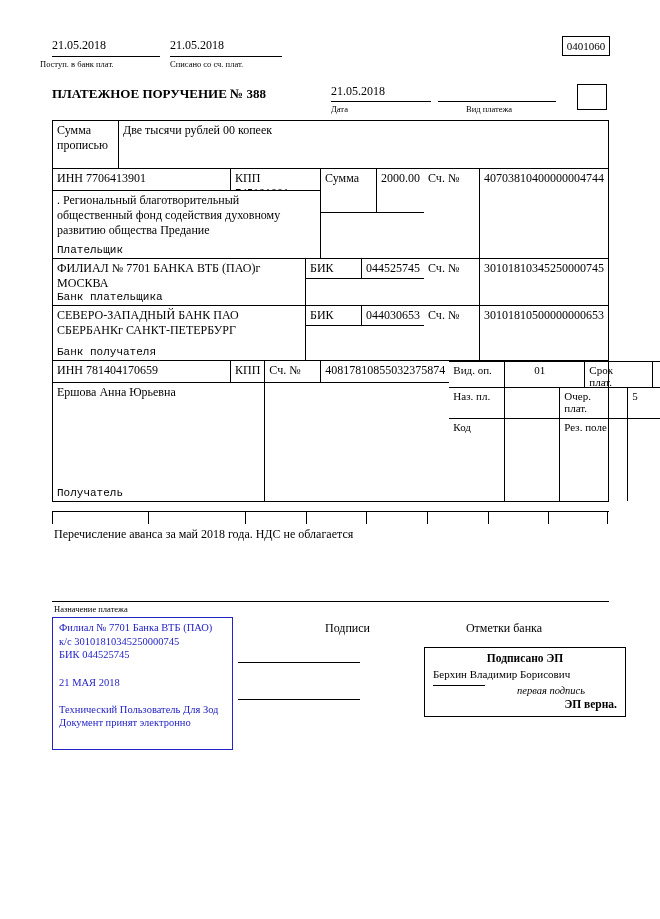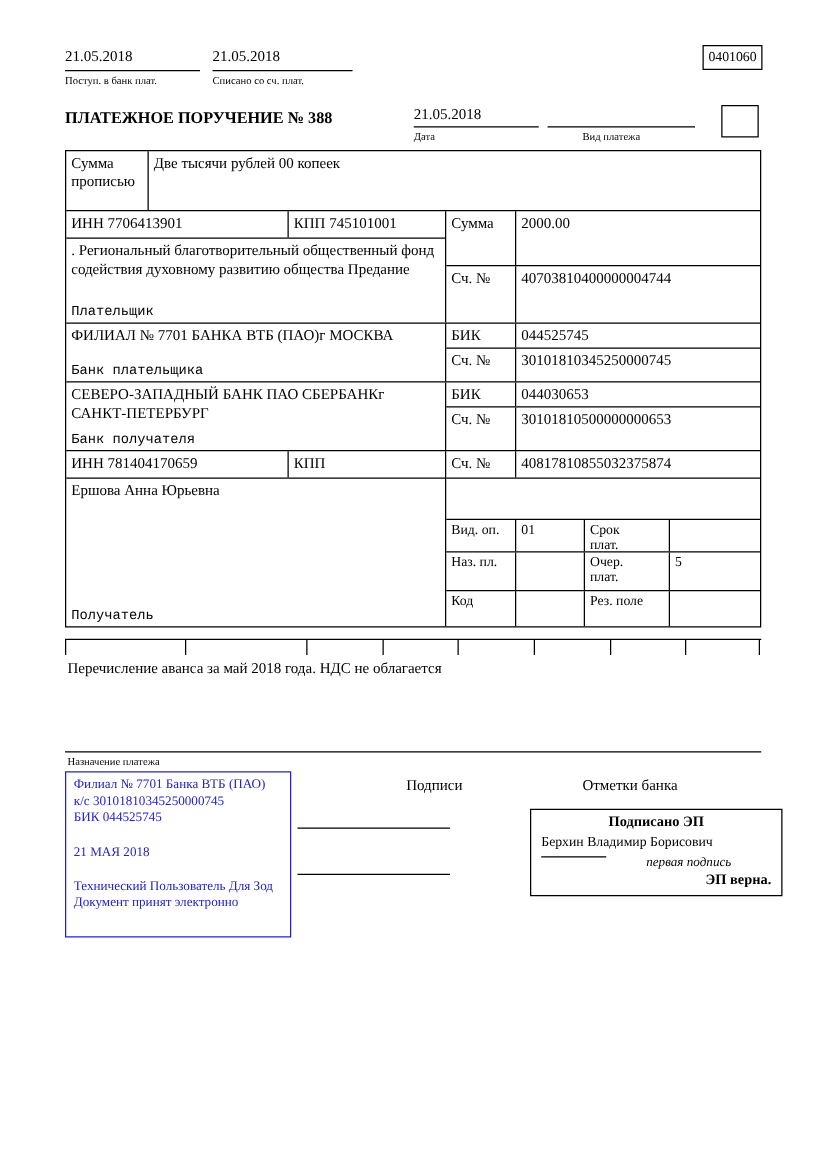--- a/index.html
+++ b/index.html
@@ -20,21 +20,21 @@
   
   .ptable { position: absolute; left: 52px; top: 120px; width: 557px;
             border: 1px solid #000; display: flex; flex-direction: column;
             font-size: 12px; }
   .prow { display: flex; border-bottom: 1px solid #000; }
   .prow:last-child { border-bottom: none; }
   .cell { padding: 2px 4px; overflow: hidden; }
   .br { border-right: 1px solid #000; }
   .bb { border-bottom: 1px solid #000; }
   .leftcol { width: 304px; display: flex; flex-direction: column; }
-  .rightcol { flex: 1; display: flex; flex-direction: column; justify-content: flex-end; }
+  .rightcol { flex: 1; display: flex; flex-direction: row; justify-content: flex-end; }
   .lblcol { width: 56px; }
   .flex1 { flex: 1; }
   .subrow { display: flex; }
   .fieldcap { font-size: 11px; margin-top: auto; padding: 0 4px 2px; font-family: Liberation Mono, monospace; }
   .ops { display: flex; flex-direction: column; border-top: 1px solid #000;
          flex: 1; font-size: 11px; }
   .wrapnarrow { padding-right: 26px; }
 
   .tick { position: absolute; top: 0; width: 1px; height: 12px; background: #000; }
 
@@ -51,21 +51,21 @@
   .ep-role { flex: 1; text-align: center; font-style: italic; font-size: 10.5px; }
   .ep-valid { font-weight: bold; text-align: right; font-size: 11.5px; margin-top: 2px; }
 </style>
 </head>
 <body>
 
 <div class="page">
 
   <div class="abs t12" style="left:52px; top:38px;">21.05.2018</div>
   <div class="abs hline" style="left:52px; top:56px; width:108px;"></div>
-  <div class="abs cap" style="left:52px; top:59px;">Поступ. в банк плат.</div>
+  <div class="abs cap" style="left:40px; top:59px;">Поступ. в банк плат.</div>
 
   <div class="abs t12" style="left:170px; top:38px;">21.05.2018</div>
   <div class="abs hline" style="left:170px; top:56px; width:112px;"></div>
   <div class="abs cap" style="left:170px; top:59px;">Списано со сч. плат.</div>
 
   <div class="abs boxed" style="left:562px; top:36px; width:48px; height:20px; font-size:11px; text-align:center; line-height:18px;">0401060</div>
 
   <div class="abs t13b" style="left:52px; top:86px;">ПЛАТЕЖНОЕ ПОРУЧЕНИЕ № 388</div>
   <div class="abs t12" style="left:331px; top:84px;">21.05.2018</div>
   <div class="abs hline" style="left:331px; top:101px; width:100px;"></div>
@@ -147,21 +147,21 @@
       </div>
       <div class="rightcol">
         <div class="subrow bb" style="height:22px;">
           <div class="cell br lblcol">Сч. №</div>
           <div class="cell flex1">40817810855032375874</div>
         </div>
         <div style="height:32px;"></div>
         <div class="ops">
           <div class="subrow bb" style="height:26px;">
             <div class="cell br" style="width:56px;">Вид. оп.</div>
-            <div class="cell br" style="width:55px;">01</div>
+            <div class="cell br" style="width:55px;margin-left:25px;">01</div>
             <div class="cell br wrapnarrow" style="width:68px;">Срок плат.</div>
             <div class="cell flex1"></div>
           </div>
           <div class="subrow bb" style="height:31px;">
             <div class="cell br" style="width:56px;">Наз. пл.</div>
             <div class="cell br" style="width:55px;"></div>
             <div class="cell br wrapnarrow" style="width:68px;">Очер. плат.</div>
             <div class="cell flex1">5</div>
           </div>
           <div class="subrow flex1">

